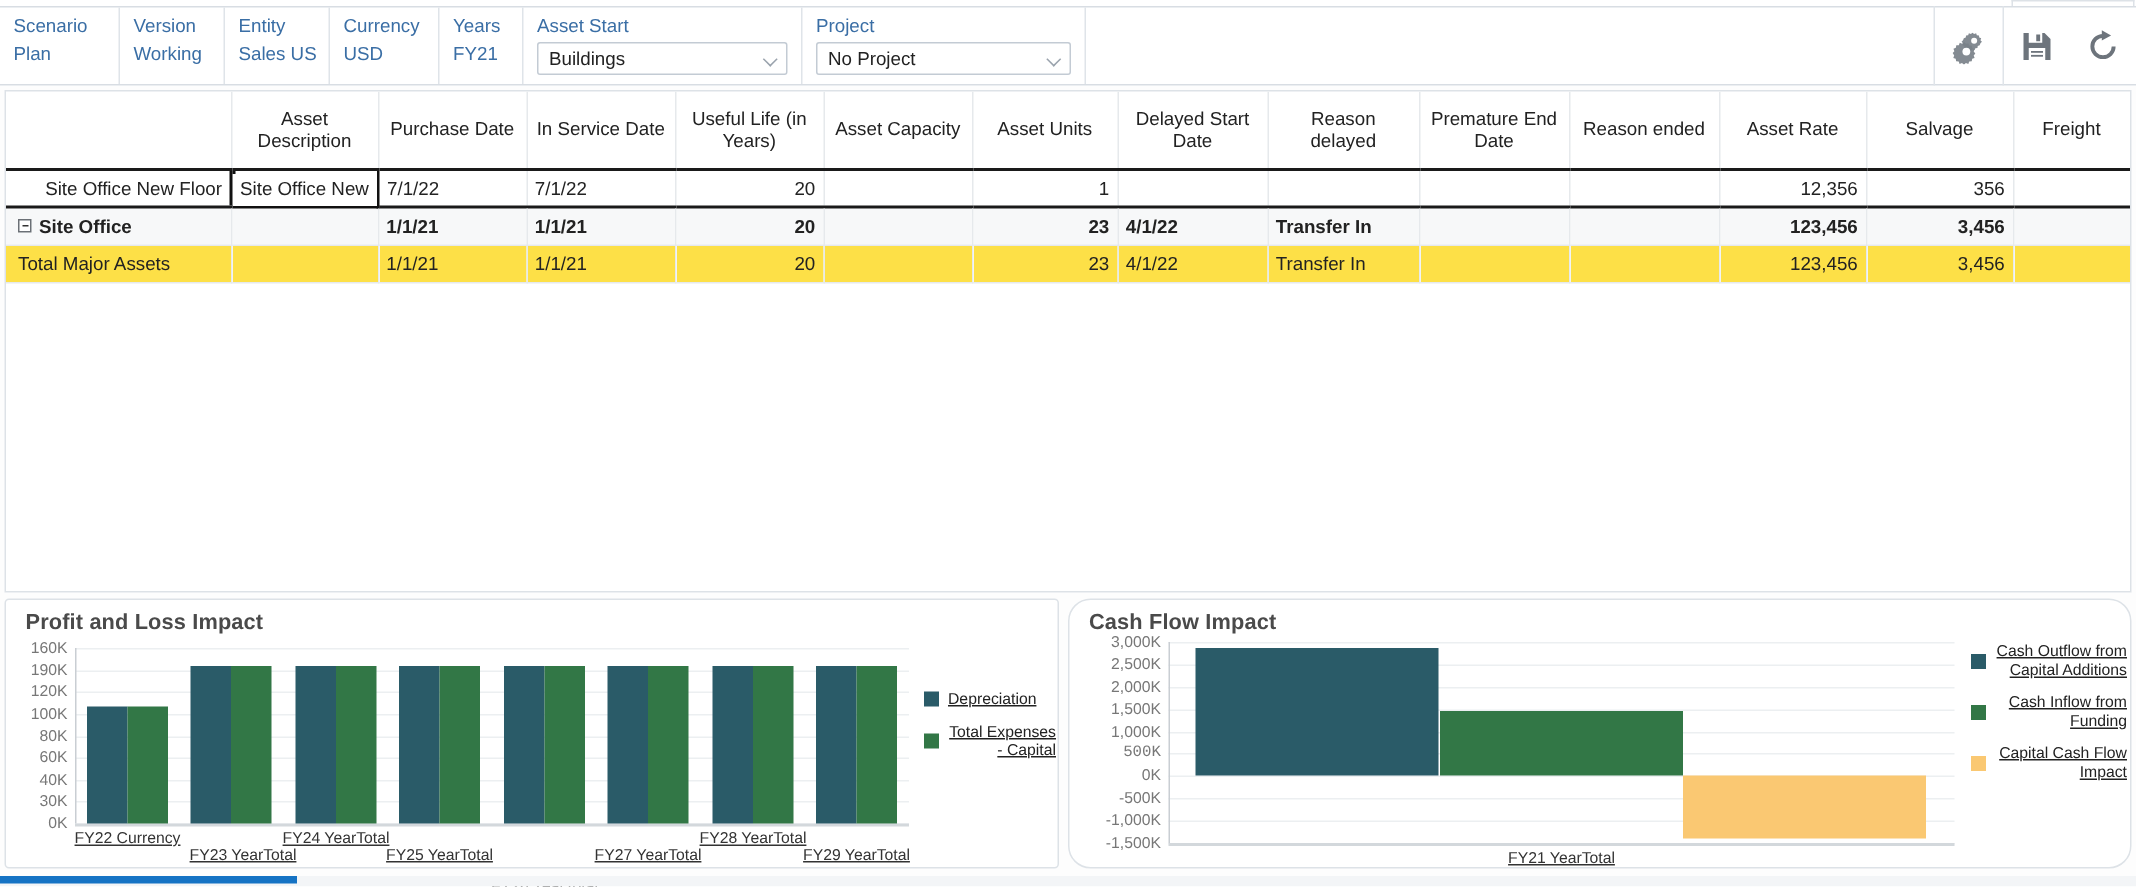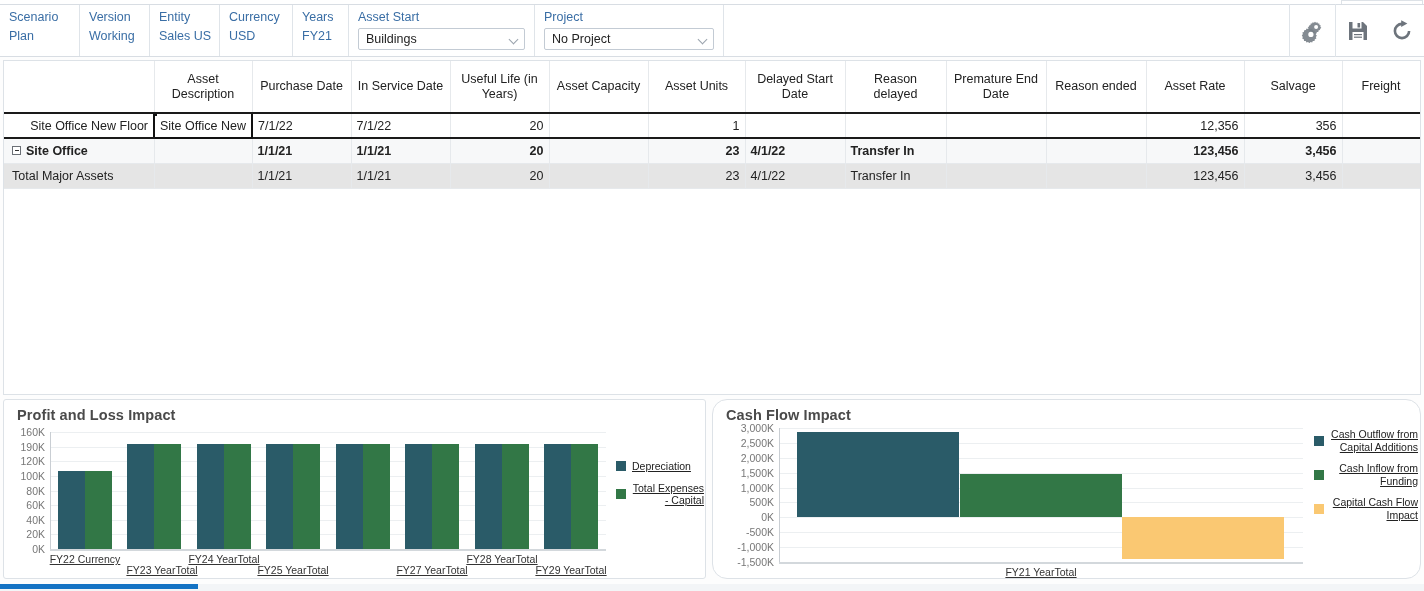--- a/index.html
+++ b/index.html
@@ -93,21 +93,21 @@
   thead th.hcorner { border-bottom: 1px solid #e6e9ec; }
   .rowhdr {
     text-align: right;
     padding-right: 8px;
     background: #ffffff;
     border-right: 1px solid #c9ced3;
   }
   .rowhdr.left { text-align: left; padding-left: 8px; }
   tr.r-asset td { height: 25px; background: #ffffff; border-bottom: 2px solid #1a1a1a; }
   tr.r-parent td { height: 25px; background: #f7f8f9; font-weight: bold; }
-  tr.r-total td { height: 25px; background: #e5e5e5; }
+  tr.r-total td { height: 25px; background: #fde047; }
   td.num { text-align: right; }
   td.txt { text-align: left; }
   .cell-sel {
     position: relative;
     border: 2px solid #111 !important;
     background: #fff !important;
   }
   .cell-sel::before {
     content: ""; position: absolute; left: -2px; top: -2px; width: 4px; height: 4px; background: #111;
   }
@@ -344,21 +344,21 @@
         <div class="ylab" style="right: 662px; top: 61px;">120K</div>
         <div class="gridline" style="left: 46px; top: 76px; width: 556px;"></div>
         <div class="ylab" style="right: 662px; top: 76px;">100K</div>
         <div class="gridline" style="left: 46px; top: 91px; width: 556px;"></div>
         <div class="ylab" style="right: 662px; top: 91px;">80K</div>
         <div class="gridline" style="left: 46px; top: 105px; width: 556px;"></div>
         <div class="ylab" style="right: 662px; top: 105px;">60K</div>
         <div class="gridline" style="left: 46px; top: 120px; width: 556px;"></div>
         <div class="ylab" style="right: 662px; top: 120px;">40K</div>
         <div class="gridline" style="left: 46px; top: 134px; width: 556px;"></div>
-        <div class="ylab" style="right: 662px; top: 134px;">20K</div>
+        <div class="ylab" style="right: 662px; top: 134px;">30K</div>
         <div class="gridline" style="left: 46px; top: 149px; width: 556px;"></div>
         <div class="ylab" style="right: 662px; top: 149px;">0K</div>
         <div class="axis-y" style="left: 46px; top: 32px; height: 117px;"></div>
         <div class="axis-x" style="left: 46px; top: 149px; width: 556px;"></div>
         <div class="bar" style="left: 54px; top: 71px; width: 27px; height: 78px; bottom: auto; background: rgb(42, 91, 104);"></div>
         <div class="bar" style="left: 81px; top: 71px; width: 27px; height: 78px; bottom: auto; background: rgb(50, 119, 70);"></div>
         <div class="xlab" style="left: 81px; top: 153px;">FY22 Currency</div>
         <div class="bar" style="left: 123px; top: 44px; width: 27px; height: 105px; bottom: auto; background: rgb(42, 91, 104);"></div>
         <div class="bar" style="left: 150px; top: 44px; width: 27px; height: 105px; bottom: auto; background: rgb(50, 119, 70);"></div>
         <div class="xlab" style="left: 158px; top: 164px;">FY23 YearTotal</div>
@@ -400,21 +400,21 @@
         <div class="ylab" style="right: 648px; top: 28px;">3,000K</div>
         <div class="gridline" style="left: 66px; top: 43px; width: 524px;"></div>
         <div class="ylab" style="right: 648px; top: 43px;">2,500K</div>
         <div class="gridline" style="left: 66px; top: 58px; width: 524px;"></div>
         <div class="ylab" style="right: 648px; top: 58px;">2,000K</div>
         <div class="gridline" style="left: 66px; top: 73px; width: 524px;"></div>
         <div class="ylab" style="right: 648px; top: 73px;">1,500K</div>
         <div class="gridline" style="left: 66px; top: 88px; width: 524px;"></div>
         <div class="ylab" style="right: 648px; top: 88px;">1,000K</div>
         <div class="gridline" style="left: 66px; top: 102px; width: 524px;"></div>
-        <div class="ylab" style="right: 648px; top: 102px;">500K</div>
+        <div class="ylab" style="right: 648px; top: 102px; font-family: Liberation Mono, monospace;">500K</div>
         <div class="gridline" style="left: 66px; top: 117px; width: 524px;"></div>
         <div class="ylab" style="right: 648px; top: 117px;">0K</div>
         <div class="gridline" style="left: 66px; top: 132px; width: 524px;"></div>
         <div class="ylab" style="right: 648px; top: 132px;">-500K</div>
         <div class="gridline" style="left: 66px; top: 147px; width: 524px;"></div>
         <div class="ylab" style="right: 648px; top: 147px;">-1,000K</div>
         <div class="gridline" style="left: 66px; top: 162px; width: 524px;"></div>
         <div class="ylab" style="right: 648px; top: 162px;">-1,500K</div>
         <div class="axis-y" style="left: 66px; top: 28px; height: 134px;"></div>
         <div class="axis-x" style="left: 66px; top: 162px; width: 524px;"></div>

